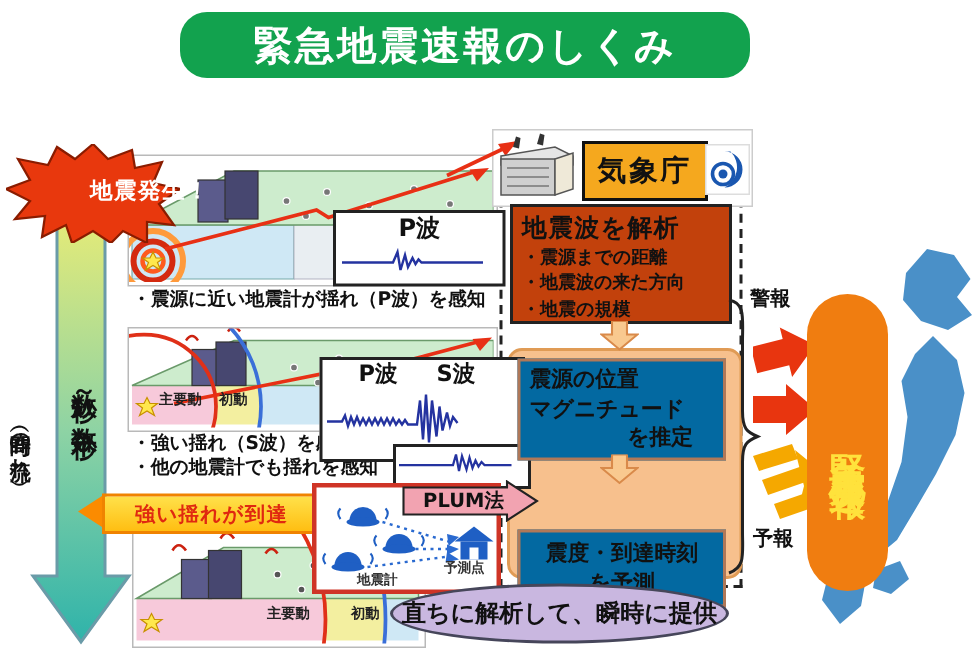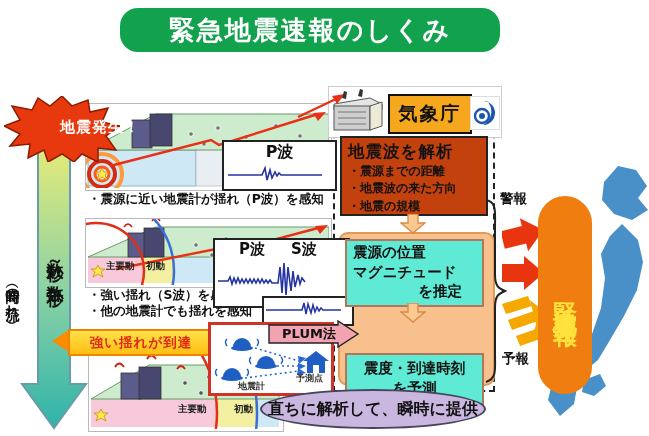--- a/index.html
+++ b/index.html
@@ -39,21 +39,21 @@
   .agency-row-bg{left:328px;top:86px;width:172px;height:50px;background:#fff;border:1px solid #ccc;}
   .agency-box{left:388px;top:94px;width:80px;height:36px;background:#f5a81e;border:2px solid #111;
     display:flex;align-items:center;justify-content:center;font-size:19px;font-weight:bold;letter-spacing:2px;}
   .logo-box{left:470px;top:96px;width:28px;height:32px;background:#fff;border:1px solid #ddd;
     display:flex;align-items:center;justify-content:center;}
   .analyze-box{left:340px;top:136px;width:148px;height:80px;background:#c2410c;border:2px solid #222;
     padding:3px 6px;box-sizing:border-box;}
   .analyze-title{font-size:16.5px;font-weight:bold;letter-spacing:1px;}
   .analyze-bullet{font-size:12px;font-weight:bold;line-height:1.45;}
   .process-wrap{left:338px;top:232px;width:153px;height:150px;background:#f7c08d;border:2px solid #e09b55;border-radius:10px;}
-  .process-box{background:#5eead4;border:2px solid #b07858;box-sizing:border-box;font-family:Liberation Mono, monospace;}
+  .process-box{background:#0369a1;border:2px solid #b07858;box-sizing:border-box;}
   .estimate-box{left:345px;top:239px;width:139px;height:68px;padding:3px 6px;font-size:14.5px;font-weight:bold;line-height:1.35;}
   .estimate-l3{text-align:right;padding-right:14px;}
   .predict-box{left:345px;top:322px;width:139px;height:52px;padding:4px 4px;font-size:14.5px;font-weight:bold;
     line-height:1.4;text-align:center;margin-top:31px;}
 
   
   .plum-box{left:208px;top:322px;width:126px;height:74px;background:#fff;border:3px solid #cf3426;box-sizing:border-box;}
   .plum-arrow-label{left:276px;top:325px;width:66px;height:18px;display:flex;align-items:center;justify-content:center;
     font-size:13px;font-weight:bold;}
   .plum-small-label{font-size:9px;font-weight:bold;color:#333;}

